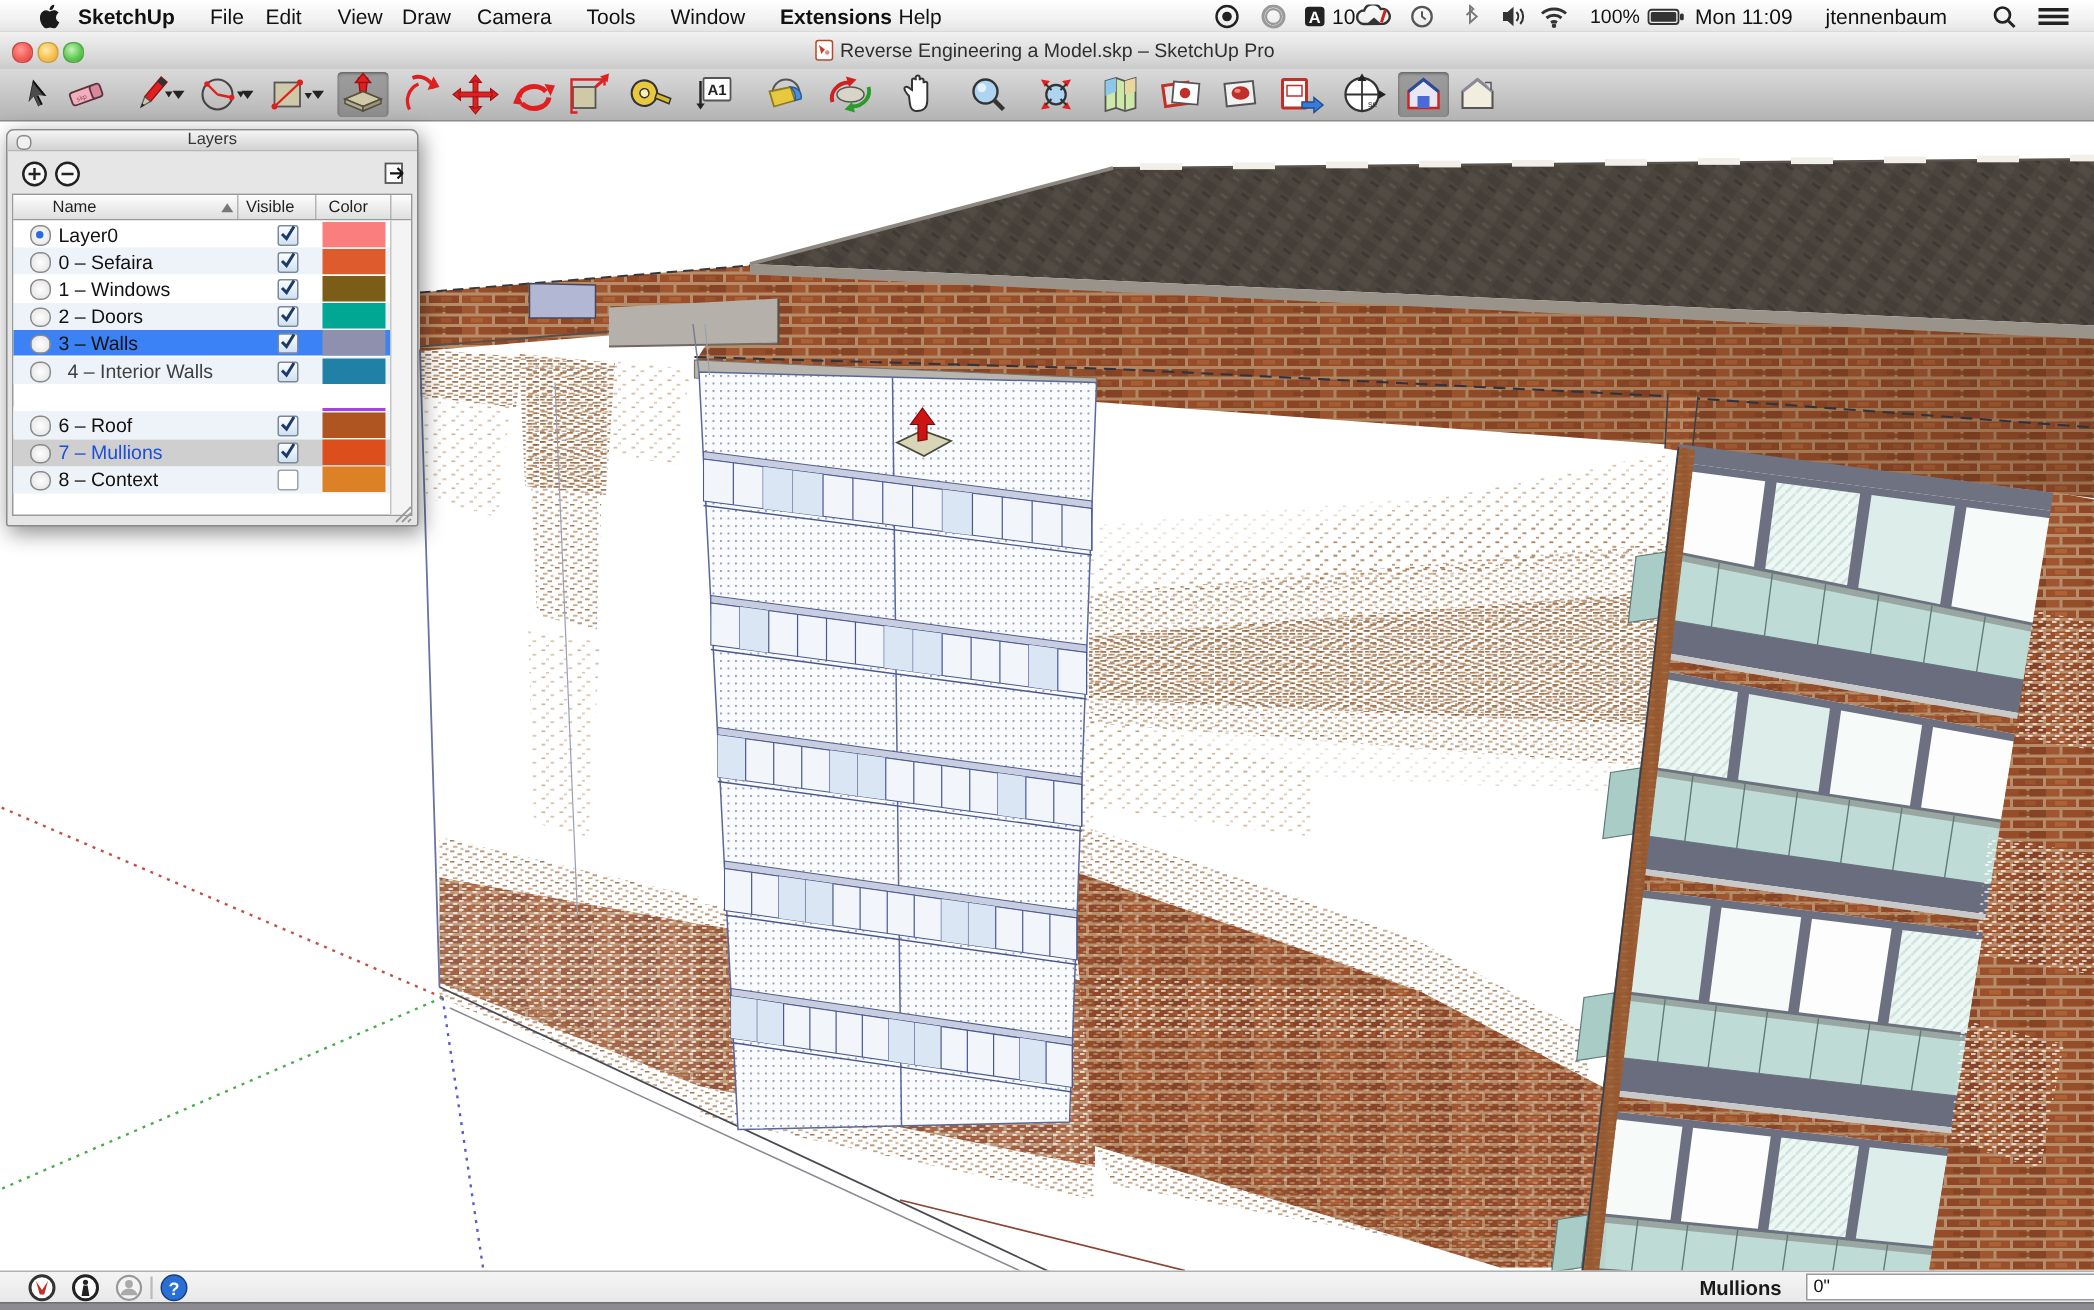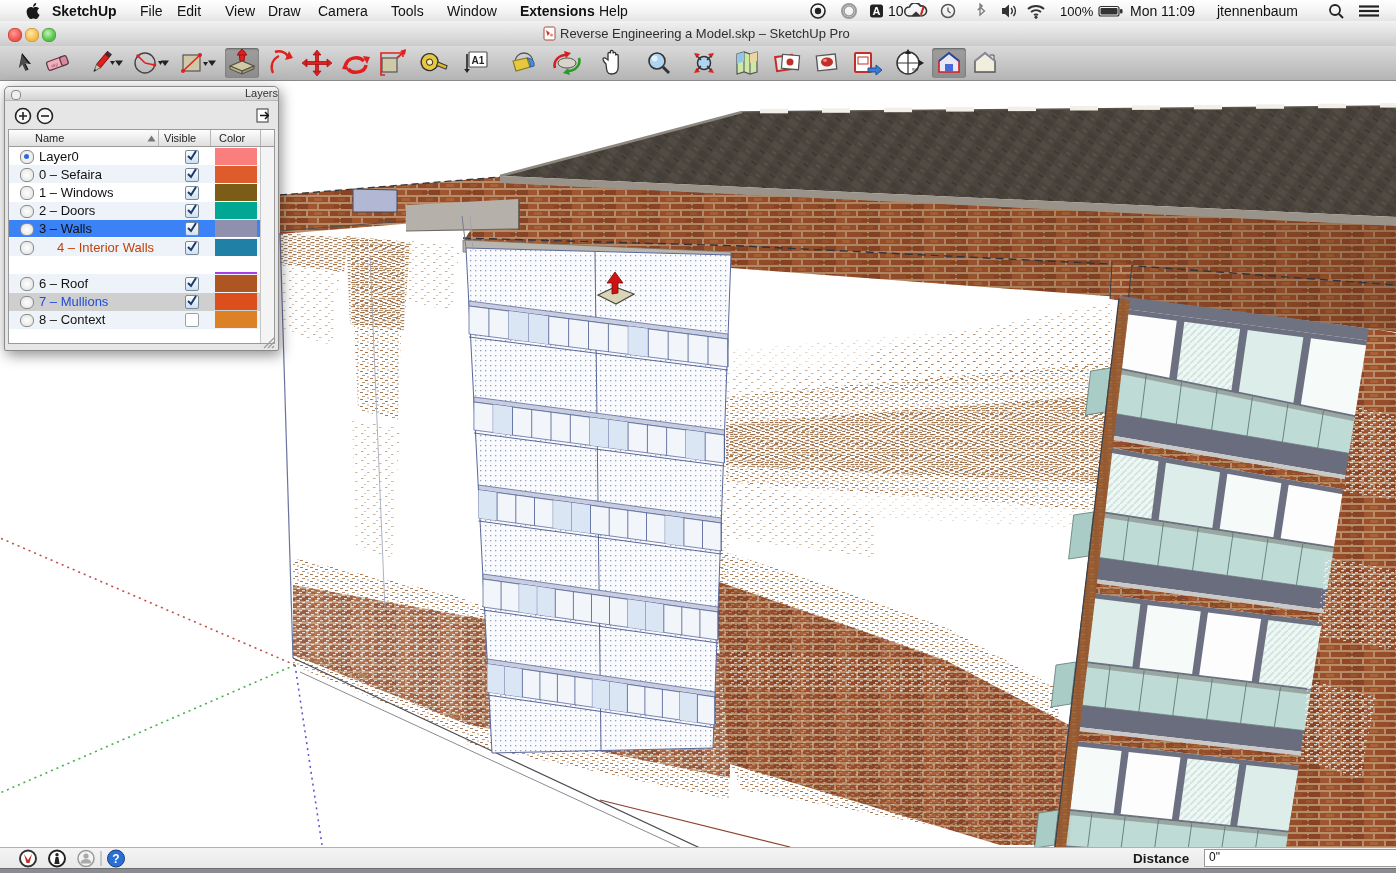--- a/index.html
+++ b/index.html
@@ -552,29 +552,29 @@
 <circle cx="39" cy="9.5" r="8" fill="#fff" stroke="#222" stroke-width="2"></circle>
         <circle cx="39" cy="5.8" r="1.7" fill="#222"></circle>
         <path d="M37.6 8h2.8l1.2 7h-5.2z" fill="#222"></path>
 <circle cx="68" cy="9.5" r="8" fill="#f4f4f4" stroke="#999" stroke-width="1.5"></circle>
         <circle cx="68" cy="7" r="2.6" fill="#aaa"></circle>
         <path d="M62.5 14.5a5.5 4.5 0 0 1 11 0z" fill="#aaa"></path>
 <line x1="83" y1="2" x2="83" y2="17" stroke="#bbb" stroke-width="1.5"></line>
 <circle cx="98" cy="9.5" r="8.5" fill="#2a6fd6" stroke="#1a3f7a" stroke-width="1"></circle>
         <text x="98" y="14" font-size="12" fill="#fff" text-anchor="middle" font-weight="bold">?</text>
 </svg>
-<div class="abs" style="left:1133px;top:3px;font-size:13.5px;color:#1a1a1a;font-weight:700">Distance</div>
+<div class="abs" style="left:1133px;top:3px;font-size:13.5px;color:#1a1a1a;font-weight:700">Mullions</div>
 <div class="abs" style="left:1204px;top:1px;width:188px;height:16px;background:#fff;border:1px solid #9a9a9a;font-size:12px;color:#111;padding-left:4px">0"</div>
 </div>
 <div class="abs" style="left:0;top:868px;width:1396px;height:5px;background:#8c8c90;border-top:1px solid #6e6e72"></div>
 
 <div class="abs" style="left:4px;top:86px;width:273px;height:263px;background:#e6e6e6;border:1px solid #8a8a8a;border-radius:5px 5px 2px 2px;box-shadow:2px 4px 14px rgba(0,0,0,.45)">
 <div class="abs" style="left:0;top:0;width:273px;height:13px;background:linear-gradient(#f5f5f5,#d2d2d2);border-bottom:1px solid #b8b8b8;border-radius:5px 5px 0 0">
 <div class="abs" style="left:6px;top:2.5px;width:8px;height:8px;border-radius:4px;border:1.4px solid #8a8a8a;background:#f0f0f0"></div>
-<div class="abs" style="left:0;top:0px;width:273px;text-align:right;font-size:11px;color:#333">Layers</div>
+<div class="abs" style="left:0;top:0px;width:273px;text-align:center;font-size:11px;color:#333">Layers</div>
 </div>
 <svg class="abs" style="left:8px;top:104px" width="0" height="0"></svg>
 <svg class="abs" style="left:9px;top:20px" width="255" height="20" viewBox="0 0 255 20">
 <circle cx="9" cy="9" r="7.5" fill="#f8f8f8" stroke="#222" stroke-width="1.6"></circle>
         <path d="M5 9h8M9 5v8" stroke="#222" stroke-width="1.6"></path>
 <circle cx="31" cy="9" r="7.5" fill="#f8f8f8" stroke="#222" stroke-width="1.6"></circle>
         <path d="M27 9h8" stroke="#222" stroke-width="1.6"></path>
 <rect x="243" y="2" width="11" height="13" fill="#fff" stroke="#555" stroke-width="1.2"></rect>
         <path d="M246 8.5h8M251 5l3.5 3.5-3.5 3.5" fill="none" stroke="#111" stroke-width="1.5"></path>
 </svg>
@@ -638,21 +638,21 @@
 <div style="position:absolute;left:30px;top:1.5px;font-size:13px;color:#111">3 – Walls</div>
 <div style="position:absolute;left:176px;top:2.5px;width:12px;height:12px;border:1px solid #7a8a9a;border-radius:2px;background:linear-gradient(#fdfdfd,#cfe0f2)">
               <svg width="14" height="14" viewBox="0 0 14 14" style="position:absolute;left:-1px;top:-2px">
                 <path d="M3 7l3 3 5-8" fill="none" stroke="#1a3a6a" stroke-width="2"></path>
               </svg>
             </div>
 <div style="position:absolute;left:206px;top:0.5px;width:42px;height:17.2px;background:#8e90ae"></div>
 </div>
           <div style="position:absolute;left:0;top:91.0px;width:251px;height:18.2px;background:#eef3f9">
 <div style="position:absolute;left:11px;top:3px;width:11.5px;height:11.5px;border-radius:6px;border:1px solid #8a8a8a;background:radial-gradient(#fff,#e0e0e0)"></div>
-<div style="position:absolute;left:48px;top:1.5px;font-size:13px;color:#c2410c">4 – Interior Walls</div>
+<div style="position:absolute;left:36px;top:1.5px;font-size:13px;color:#404040">4 – Interior Walls</div>
 <div style="position:absolute;left:176px;top:2.5px;width:12px;height:12px;border:1px solid #7a8a9a;border-radius:2px;background:linear-gradient(#fdfdfd,#cfe0f2)">
               <svg width="14" height="14" viewBox="0 0 14 14" style="position:absolute;left:-1px;top:-2px">
                 <path d="M3 7l3 3 5-8" fill="none" stroke="#1a3a6a" stroke-width="2"></path>
               </svg>
             </div>
 <div style="position:absolute;left:206px;top:0.5px;width:42px;height:17.2px;background:#2180a5"></div>
 </div>
           <div style="position:absolute;left:0;top:124px;width:251px;height:18.2px;background:#ffffff">
 <div style="position:absolute;left:11px;top:3px;width:11.5px;height:11.5px;border-radius:6px;border:1px solid #8a8a8a;background:radial-gradient(#fff,#e0e0e0)"></div>
 <div style="position:absolute;left:30px;top:1.5px;font-size:13px;color:#111">5 – Floors</div>

